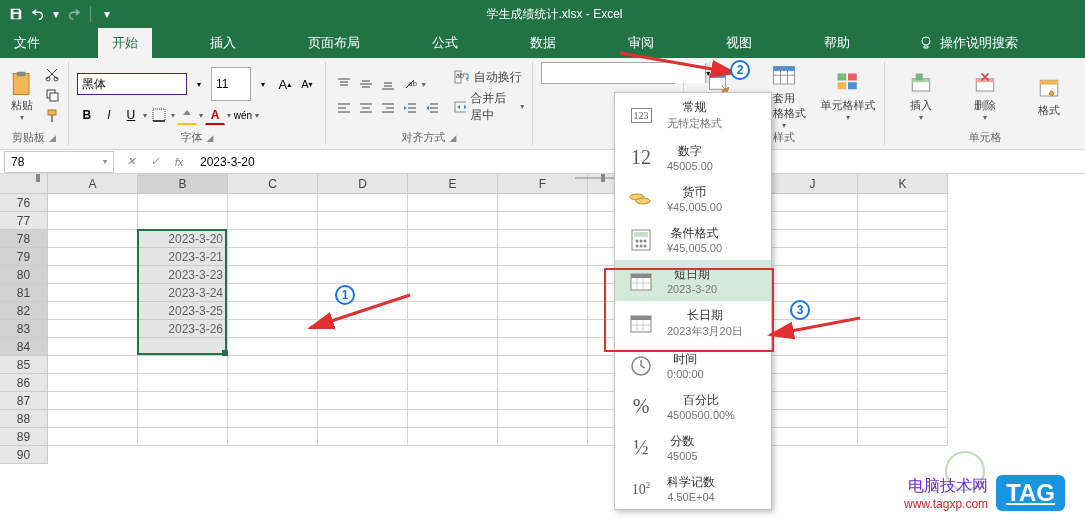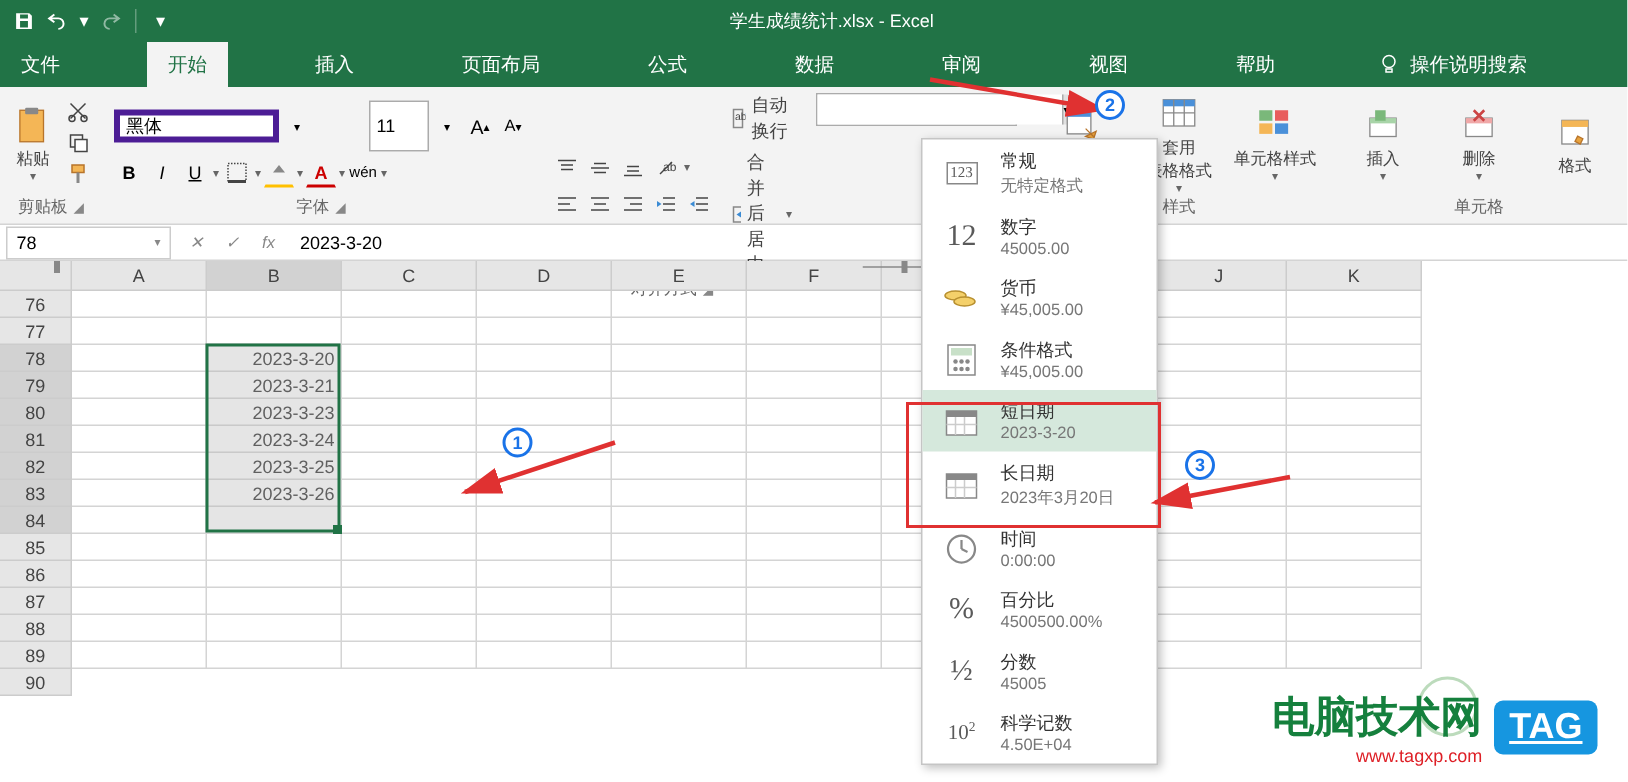--- a/index.html
+++ b/index.html
@@ -27,22 +27,22 @@
 .group-label { font-size: 11px; color: #666; padding-bottom: 2px; display: flex; align-items: center; gap: 4px; }
 .launcher { font-size: 9px; color: #888; }
 
 .clipboard-main { display: flex; flex-direction: column; align-items: center; gap: 2px; }
 .paste-btn { display: flex; flex-direction: column; align-items: center; }
 .paste-icon { width: 28px; height: 28px; }
 .small-btns { display: flex; flex-direction: column; gap: 2px; margin-left: 4px; }
 
 .font-controls { display: flex; flex-direction: column; gap: 4px; }
 .font-row { display: flex; align-items: center; gap: 2px; }
-.font-select { width: 110px; height: 22px; border: 4px solid #4c1d95; background: #fff; font-size: 12px; padding: 0 4px; }
-.size-select { width: 40px; height: 22px; border: 1px solid #ababab; background: #fff; font-size: 12px; padding: 16px 4px; margin-left: 36px; }
+.font-select { width: 110px; height: 22px; border: 1px solid #4c1d95; background: #fff; font-size: 12px; padding: 0 4px; }
+.size-select { width: 40px; height: 22px; border: 1px solid #ababab; background: #fff; font-size: 12px; padding: 16px 4px; }
 .font-btn { width: 20px; height: 20px; display: inline-flex; align-items: center; justify-content: center; border: 1px solid transparent; }
 .underline-red { border-bottom: 2px solid #c00; }
 .underline-yellow { border-bottom: 2px solid #ffc000; }
 
 .align-controls { display: flex; flex-direction: column; gap: 4px; }
 .align-row { display: flex; align-items: center; gap: 2px; }
 .align-btn { width: 20px; height: 20px; display: inline-flex; align-items: center; justify-content: center; }
 
 .wrap-merge { display: flex; flex-direction: column; gap: 4px; margin-left: 8px; }
 .wrap-item { display: flex; align-items: center; gap: 4px; font-size: 12px; color: #444; }
@@ -80,35 +80,35 @@
 .cell { width: 90px; height: 18px; border-right: 1px solid #d4d4d4; border-bottom: 1px solid #d4d4d4; display: flex; align-items: center; justify-content: flex-end; padding: 0 4px; font-size: 12px; color: #333; }
 
 .selection { position: absolute; border: 2px solid #217346; pointer-events: none; background: rgba(180,180,180,0.35); }
 .selection-handle { position: absolute; right: -3px; bottom: -3px; width: 6px; height: 6px; background: #217346; }
 
 .splitter-top { position: absolute; top: 0; width: 60px; height: 8px; }
 .splitter-top svg { display: block; }
 
 
 .format-dropdown { position: absolute; left: 614px; top: 92px; width: 158px; background: #fff; border: 1px solid #c5c5c5; box-shadow: 2px 2px 6px rgba(0,0,0,0.25); z-index: 10; }
-.fmt-item { display: flex; align-items: center; gap: 10px; padding: 6px 10px; }
+.fmt-item { display: flex; align-items: center; gap: 10px; padding: 6px 10px; text-align: center; }
 .fmt-item.highlight { background: #d5e8dc; }
 .fmt-icon { width: 32px; height: 28px; display: inline-flex; align-items: center; justify-content: center; color: #5a5a5a; font-family: "Times New Roman", serif; }
 .fmt-text { display: flex; flex-direction: column; }
 .fmt-name { font-size: 12px; color: #333; }
 .fmt-sample { font-size: 11px; color: #777; }
 
 
 .anno-badge { position: absolute; width: 20px; height: 20px; border: 2px solid #1a73e8; background: #fff; border-radius: 50%; display: flex; align-items: center; justify-content: center; font-size: 12px; color: #1a73e8; font-weight: bold; z-index: 20; }
 .anno-box { position: absolute; border: 2px solid #e03131; z-index: 15; pointer-events: none; }
 .arrow-svg { position: absolute; pointer-events: none; z-index: 19; }
 
 .watermark { position: absolute; right: 20px; bottom: 10px; display: flex; align-items: center; gap: 8px; z-index: 30; }
 .wm-text { display: flex; flex-direction: column; align-items: flex-end; }
-.wm-cn { font-size: 28px; font-weight: bold; color: #15803d; font-family: "Microsoft YaHei"; }
+.wm-cn { font-size: 16px; font-weight: normal; color: #6d28d9; font-family: "Microsoft YaHei"; }
 .wm-url { font-size: 12px; color: #de1f26; }
 .wm-tag { background: #1696e0; color: #fff; font-weight: bold; font-size: 24px; padding: 4px 10px; border-radius: 6px; font-family: Arial; text-decoration: underline; }
 .wm-circle { position: absolute; right: 100px; bottom: 30px; width: 40px; height: 40px; border: 2px solid #7ab87a; border-radius: 50%; opacity: 0.5; }
 </style>
 </head>
 <body>
 
 <div class="titlebar">
   <div class="qat">
     <span class="qat-icon">

